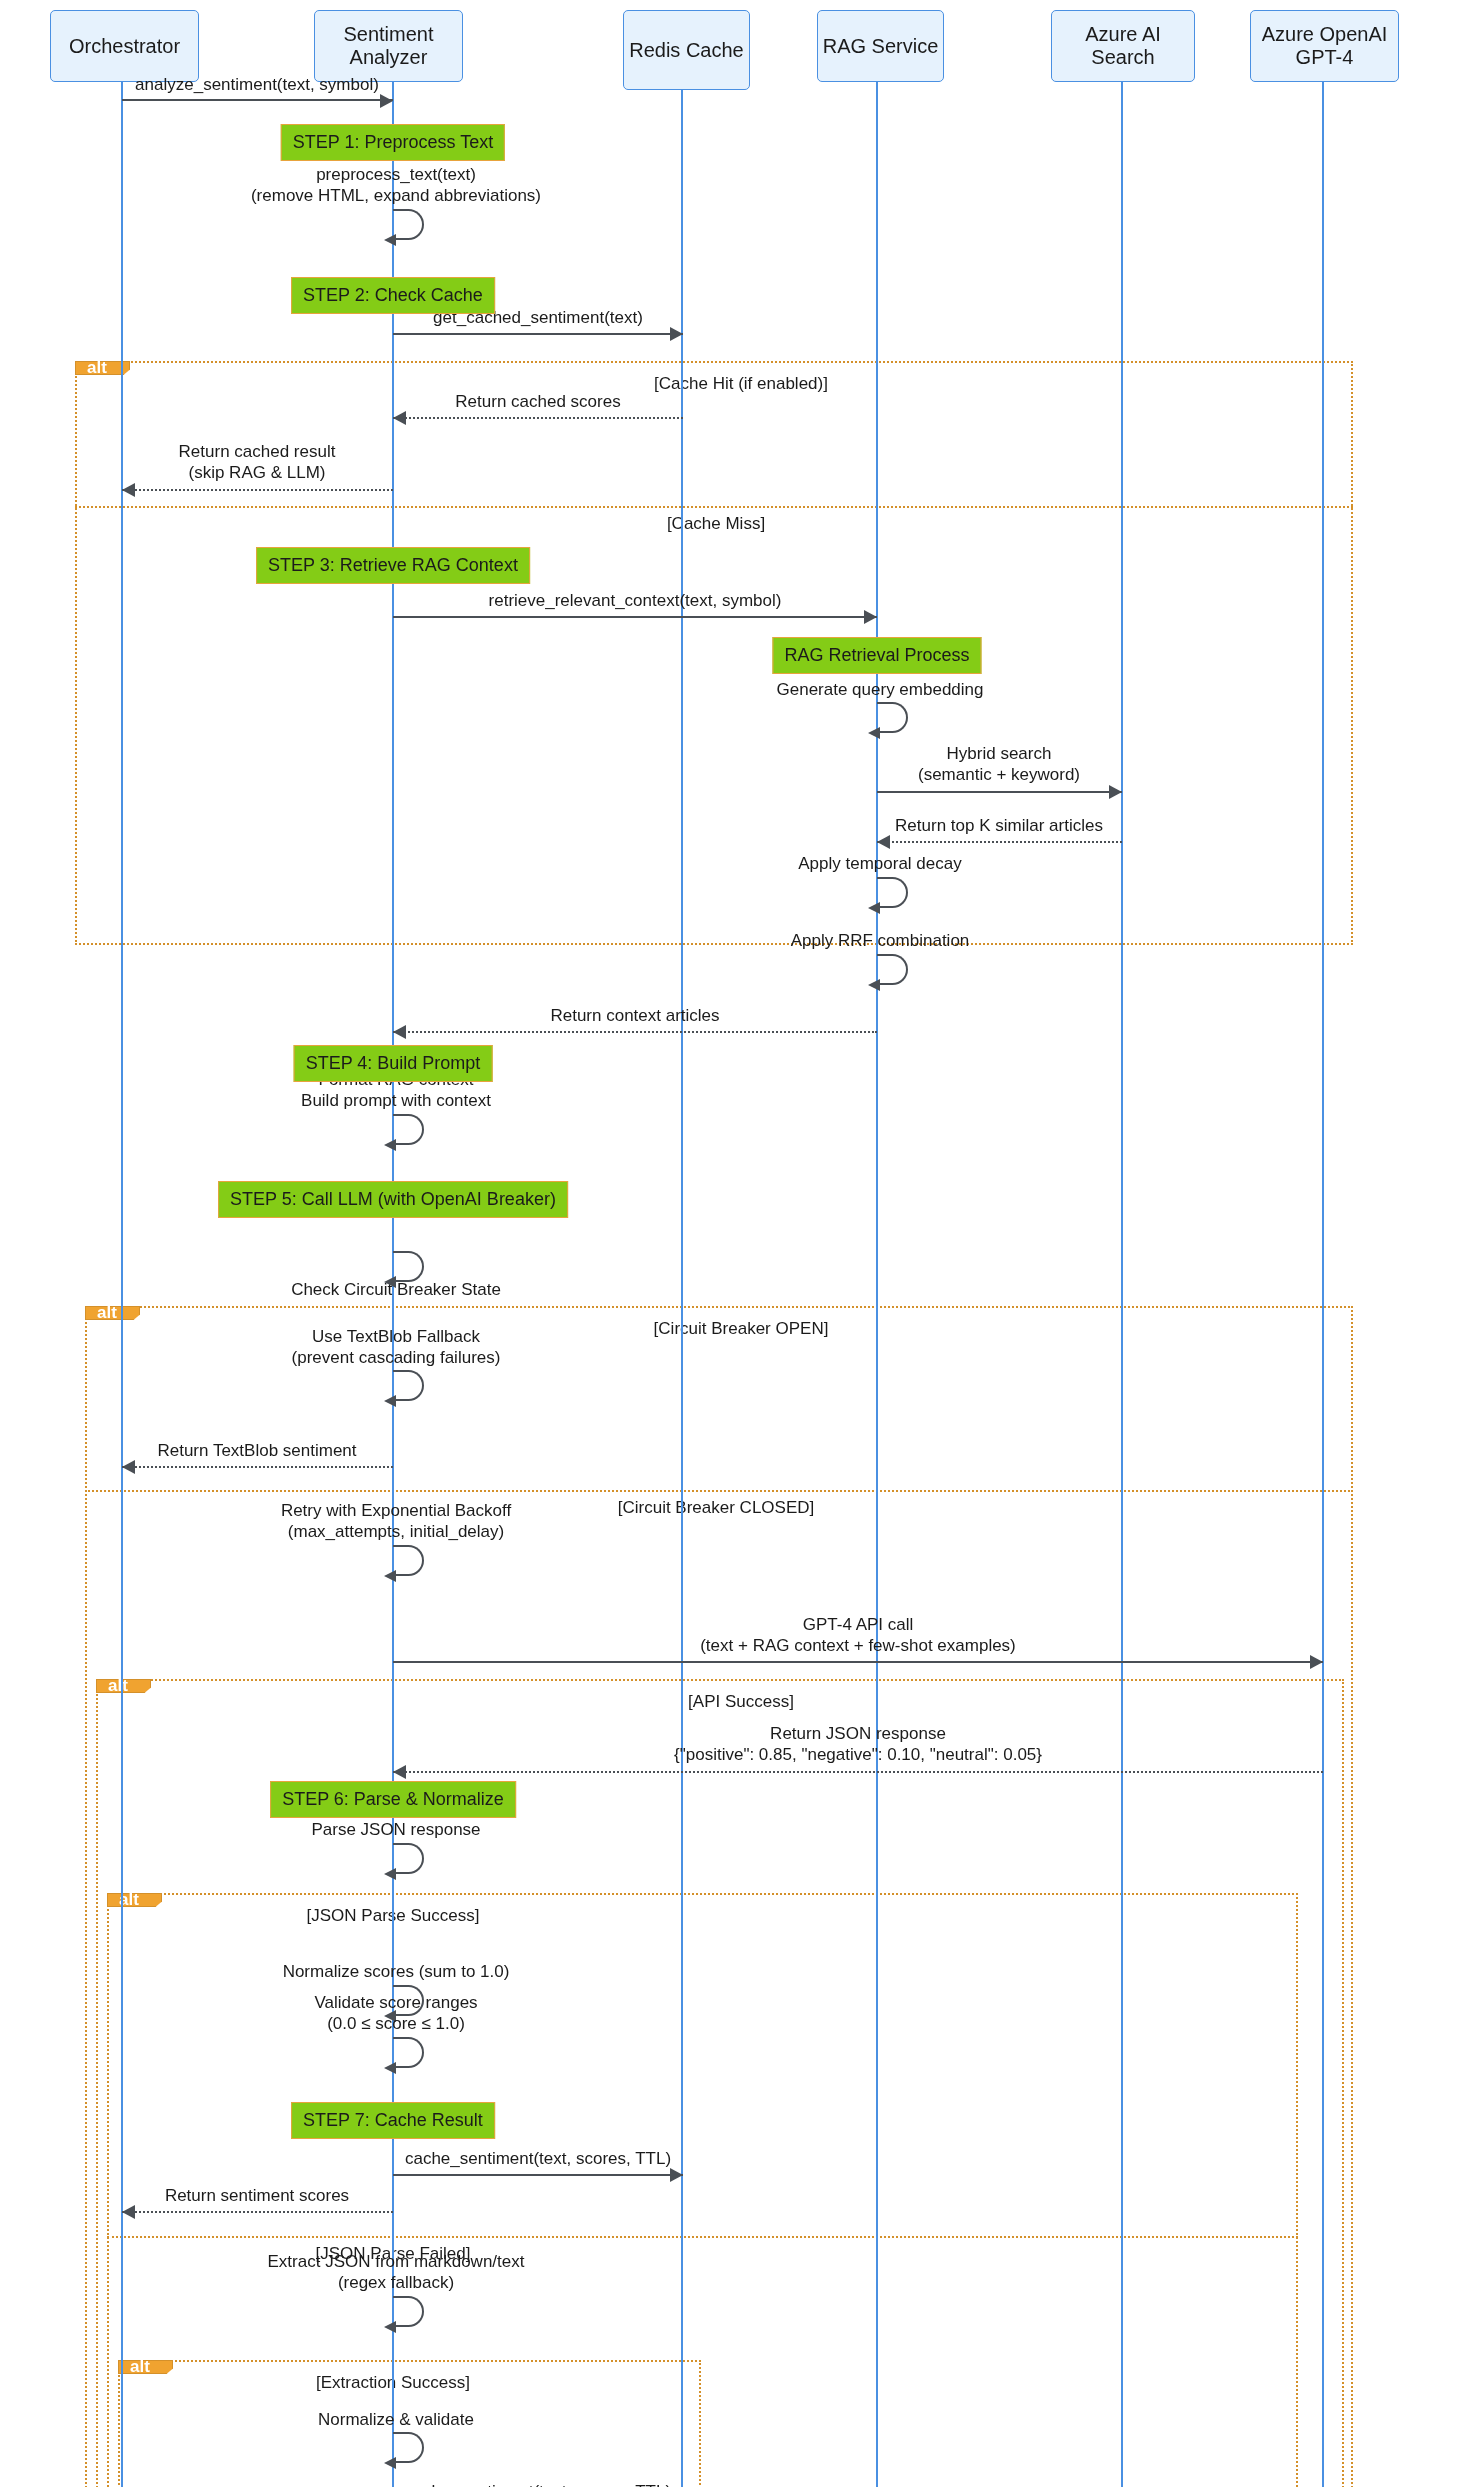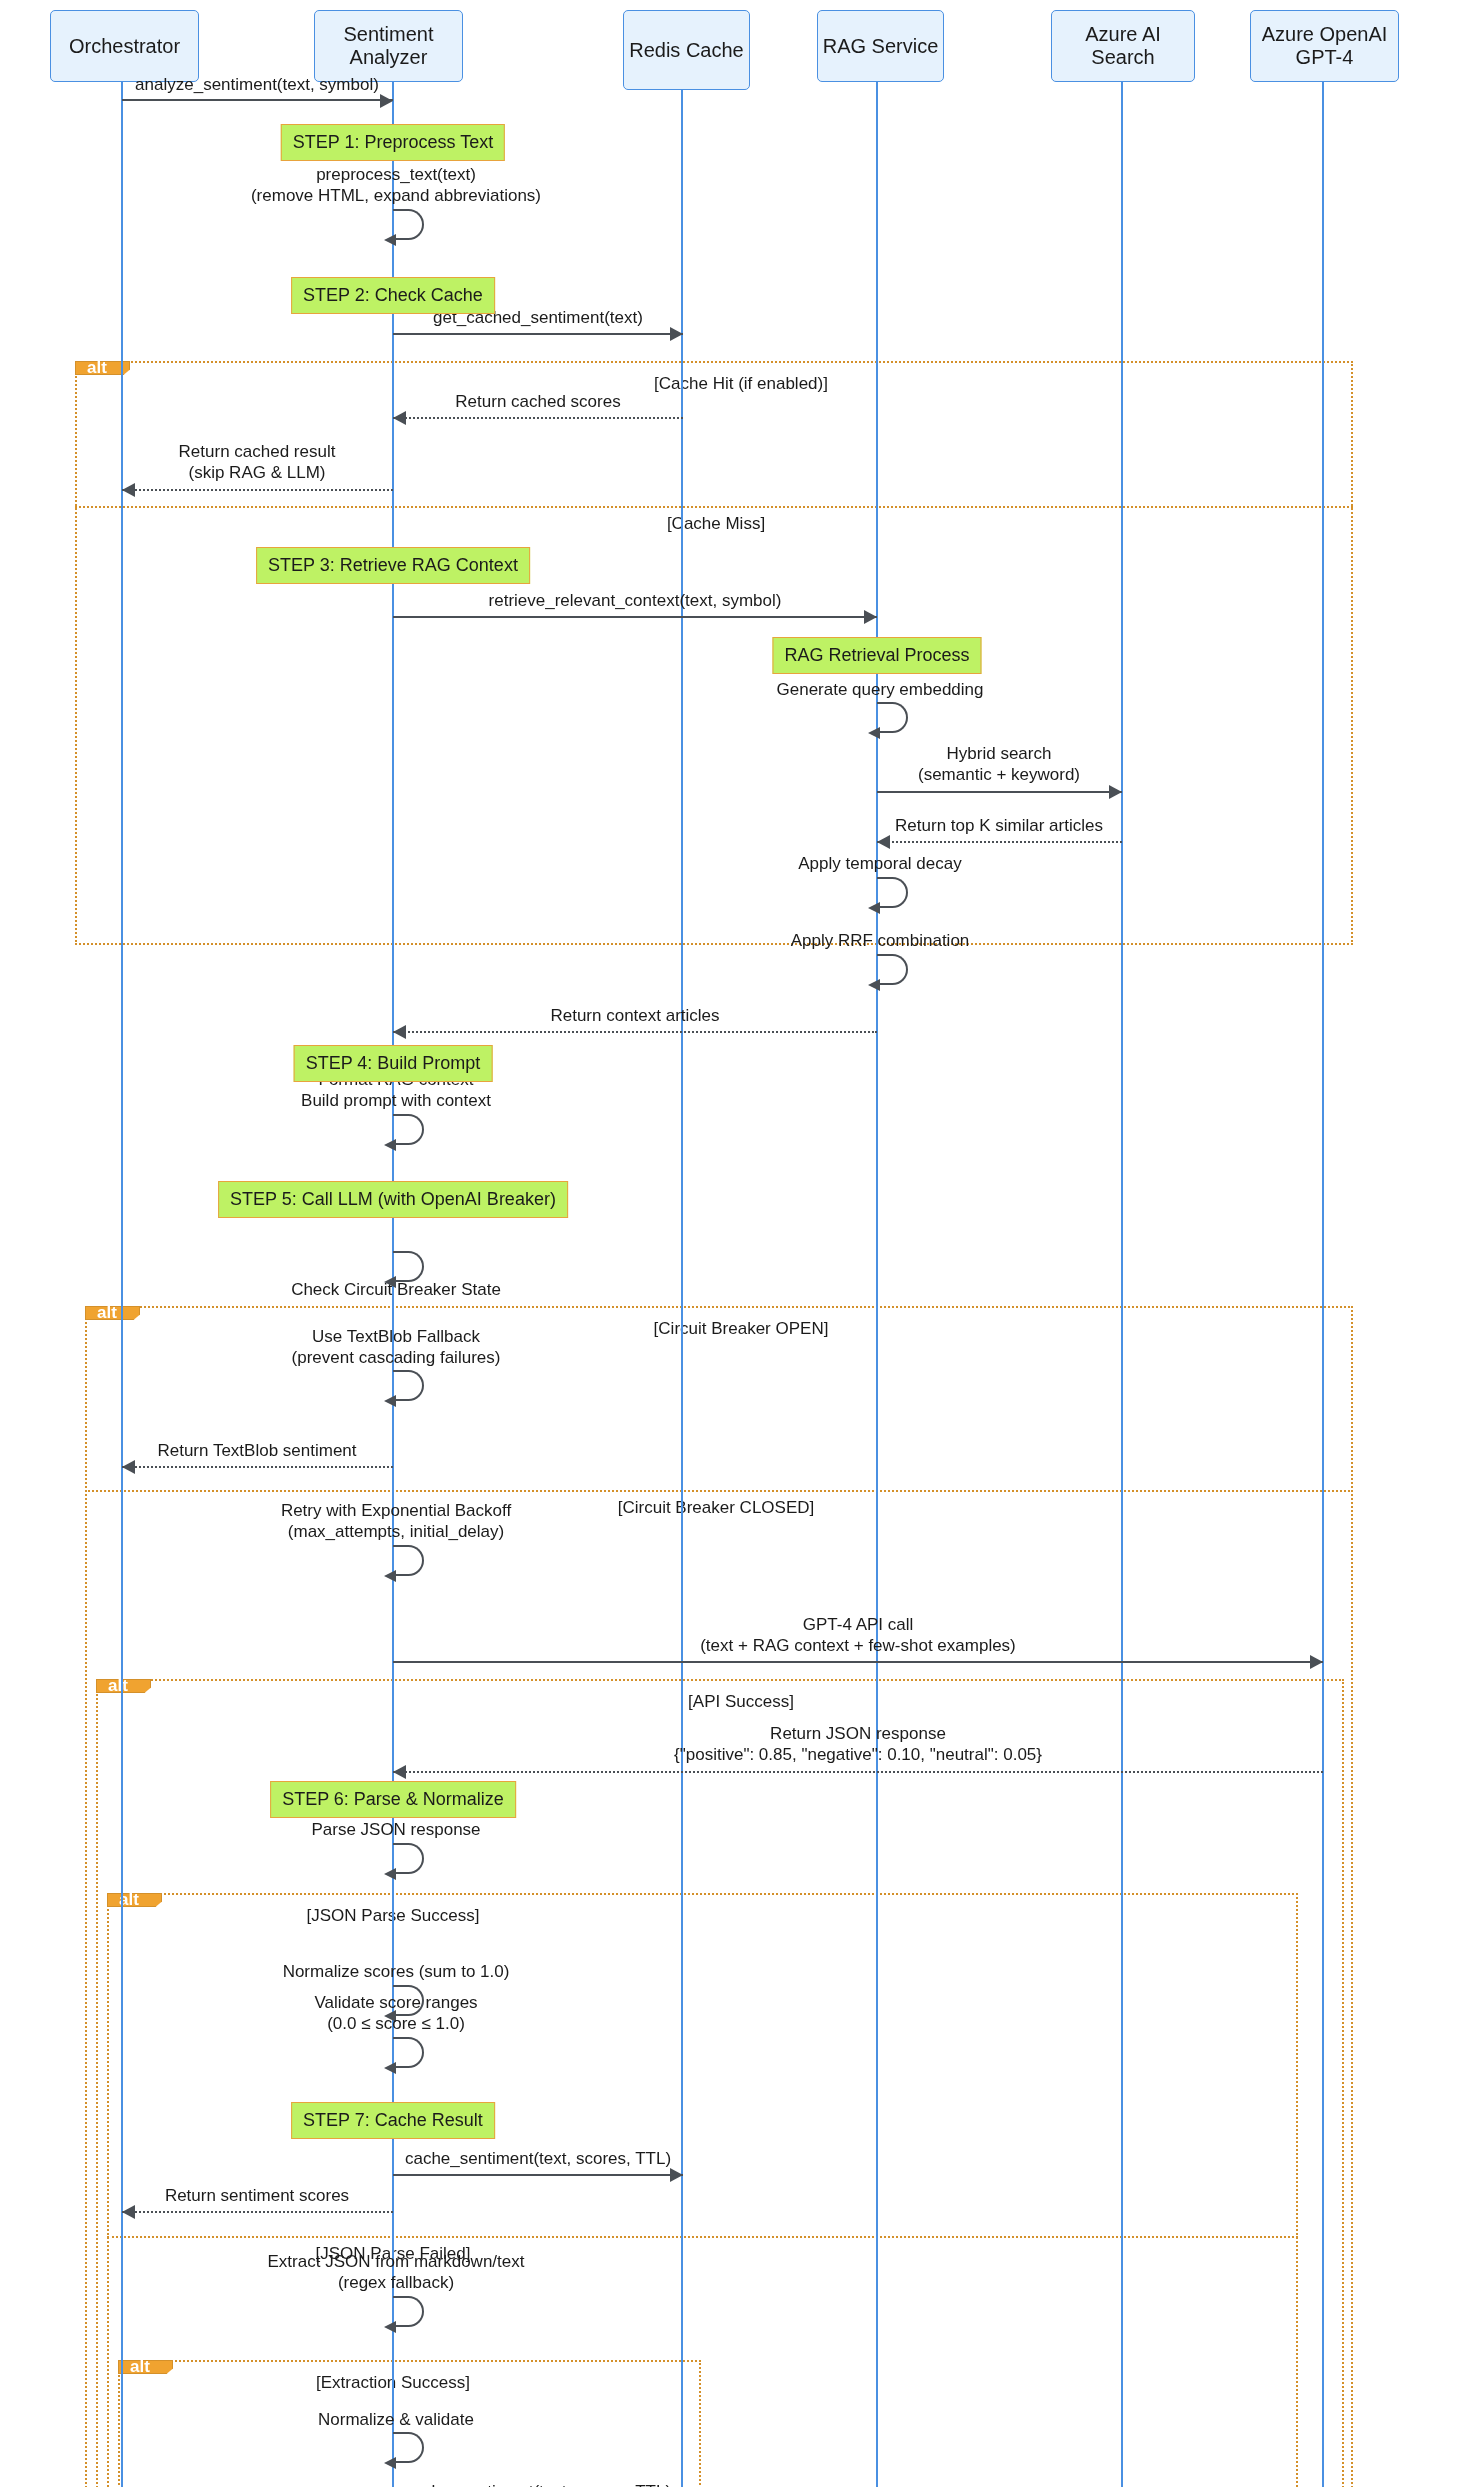--- a/index.html
+++ b/index.html
@@ -36,21 +36,21 @@
   
   .lifeline {
     position: absolute;
     width: 2px;
     background: #4a90e2;
   }
 
   
   .note {
     position: absolute;
-    background: #bef264;
+    background: #84cc16;
     border: 1.5px solid #e8a33d;
     color: #1b1b1b;
     font-size: 18px;
     display: flex;
     align-items: center;
     justify-content: center;
     white-space: nowrap;
     padding: 7px 11px;
   }
 

